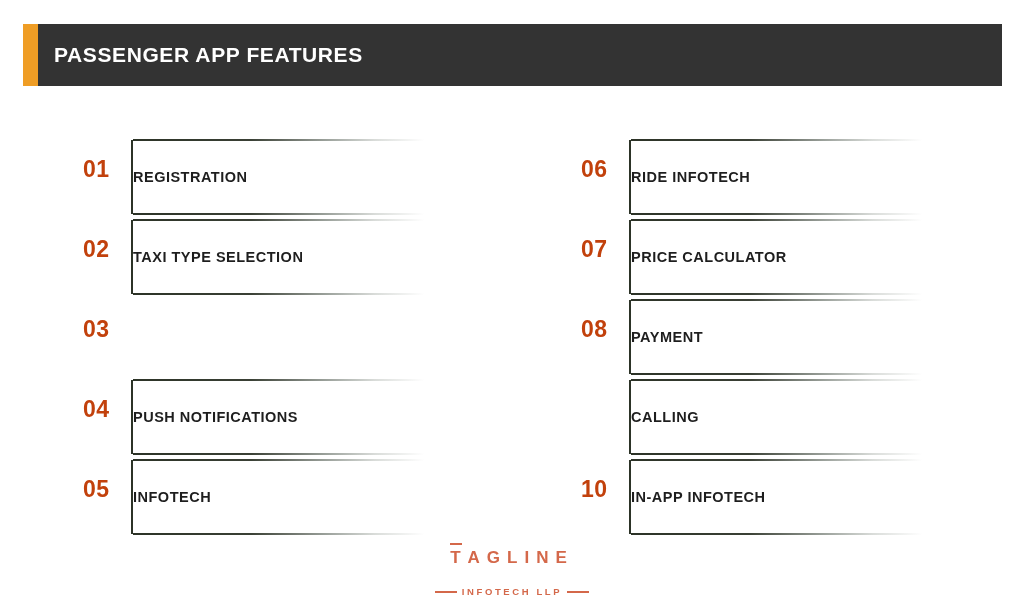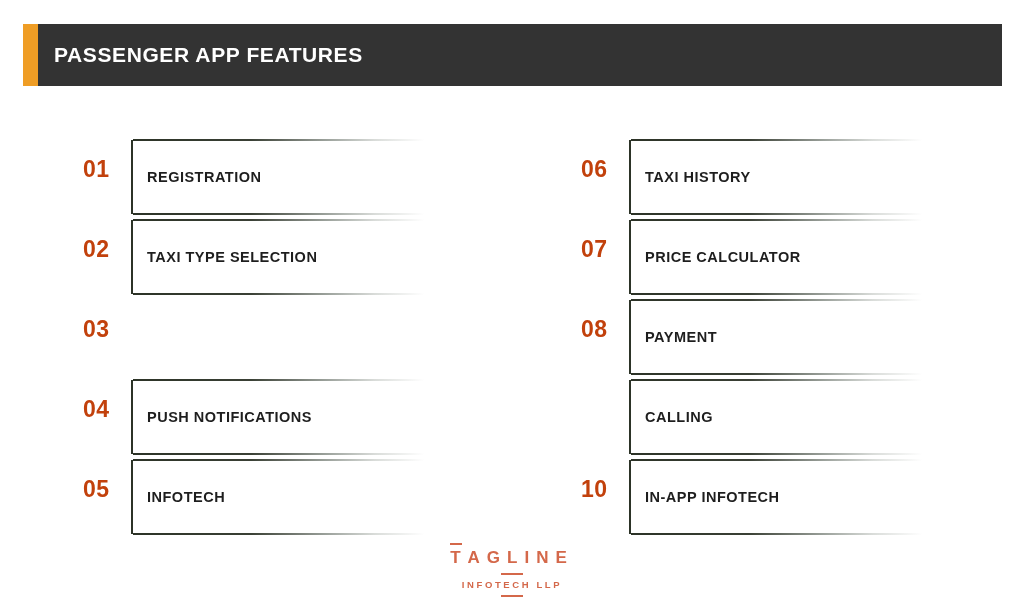--- a/index.html
+++ b/index.html
@@ -101,21 +101,20 @@
                 #2c3327 0%,
                 #3a4035 38%,
                 #9aa09a 62%,
                 #d9dcd9 78%,
                 rgba(255,255,255,0) 94%);
   }
   .feature-box::before { top: -1px; }
   .feature-box::after  { bottom: -1px; }
 
   .feature-label {
-    padding-left: 14px;
     color: #1e1e1e;
     font-size: 14.5px;
     font-weight: bold;
     letter-spacing: 0.5px;
     white-space: nowrap;
   }
 
   
   #footer-logo {
     position: absolute;
@@ -145,22 +144,21 @@
     top: -3px;
     left: 0;
     width: 12px;
     height: 2px;
     background: #D4684A;
   }
   #logo-subline {
     display: flex;
     align-items: center;
     gap: 5px;
-    margin-top: 7px;
-    flex-direction: column;
+    margin-top: 21px;
   }
   #logo-subline .rule {
     width: 22px;
     height: 2px;
     background: #D4684A;
     display: block;
   }
   #logo-subtext {
     color: #D4684A;
     font-size: 9.5px;
@@ -206,21 +204,21 @@
         <div class="feature-number">05</div>
         <div class="feature-box">
           <div class="feature-label">INFOTECH</div>
         </div>
       </div>
     </div>
   <div class="column" id="column-right">
       <div class="feature-row">
         <div class="feature-number">06</div>
         <div class="feature-box">
-          <div class="feature-label">TAXI HISTORY</div>
+          <div class="feature-label">RIDE INFOTECH</div>
         </div>
       </div>
       <div class="feature-row">
         <div class="feature-number">07</div>
         <div class="feature-box">
           <div class="feature-label">PRICE CALCULATOR</div>
         </div>
       </div>
       <div class="feature-row">
         <div class="feature-number">08</div>

